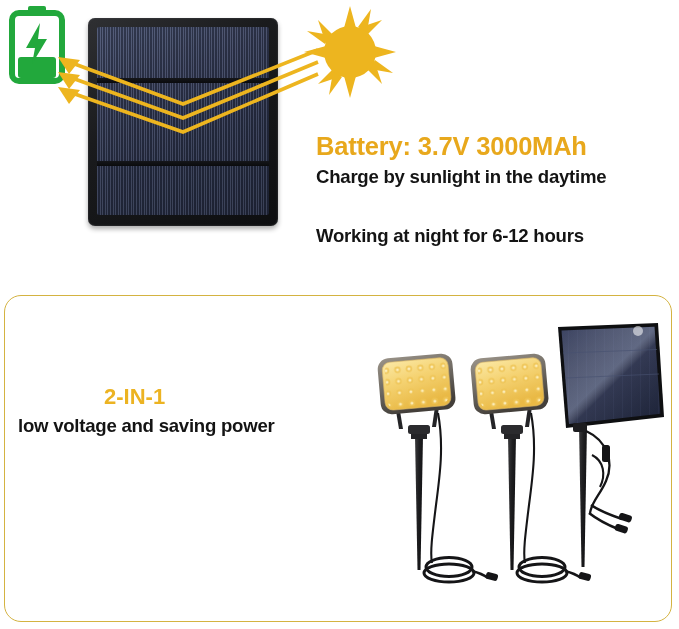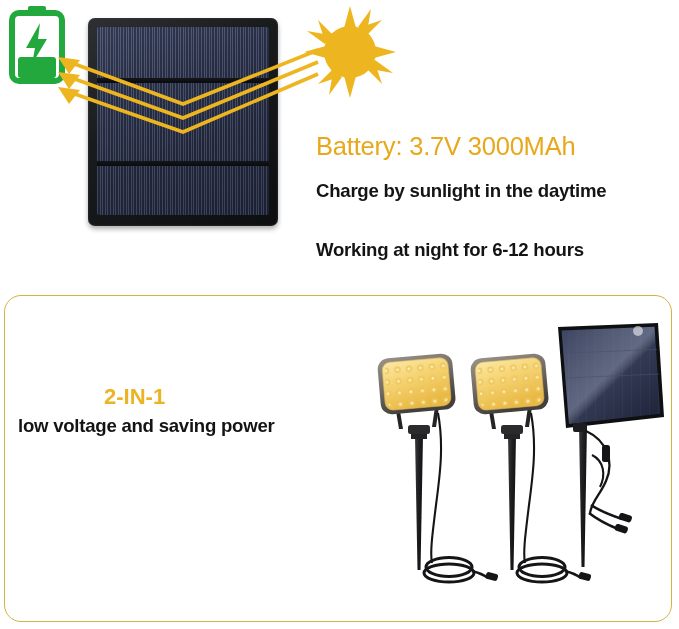--- a/index.html
+++ b/index.html
@@ -76,36 +76,36 @@
     width: 92px; height: 92px;
   }
 
   #battery-text-block {
     position: absolute;
     left: 316px; top: 132px;
     width: 350px;
   }
   #battery-headline {
     font-size: 25.5px;
-    font-weight: normal;
+    font-weight: bold;
     color: #e8a81c;
     letter-spacing: -0.2px;
     line-height: 1.12;
     white-space: nowrap;
   }
   .body-line {
     font-size: 18.6px;
     font-weight: bold;
     color: #141414;
     line-height: 1.28;
     letter-spacing: -0.25px;
     white-space: nowrap;
     margin-top: 36px;
   }
-  #battery-line-1 { margin-top: 18px; }
+  #battery-line-1 { margin-top: 4px; }
 
   
   #bottom-card {
     position: absolute;
     left: 4px; top: 295px;
     width: 668px; height: 327px;
     border: 1.4px solid #d4b341;
     border-radius: 17px;
     box-sizing: border-box;
     background: #ffffff;

